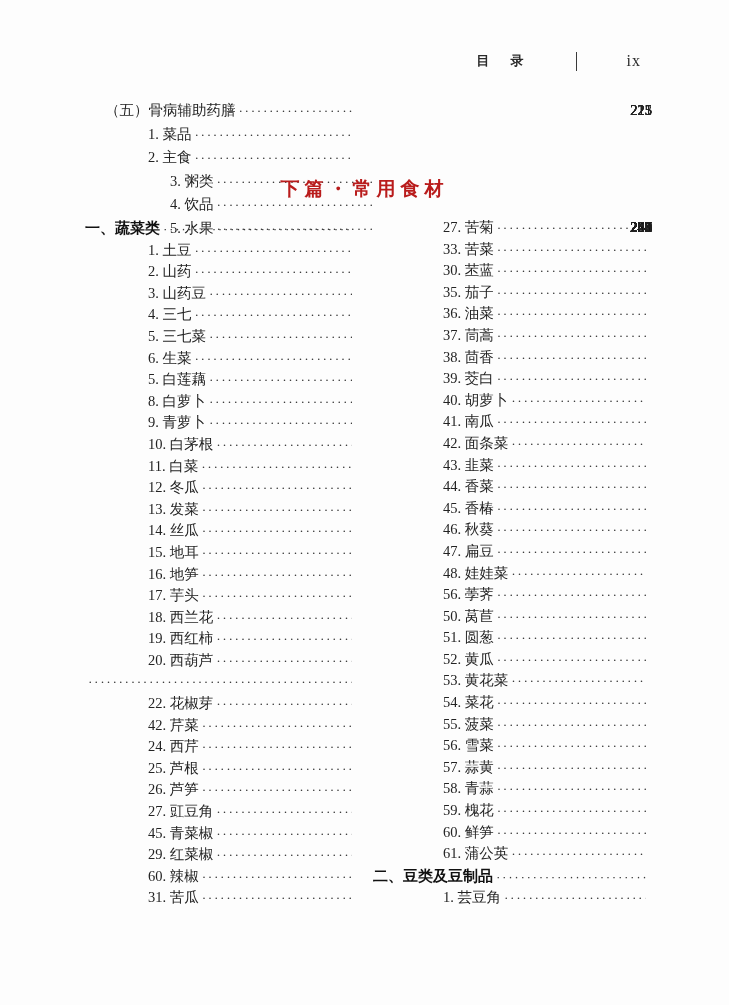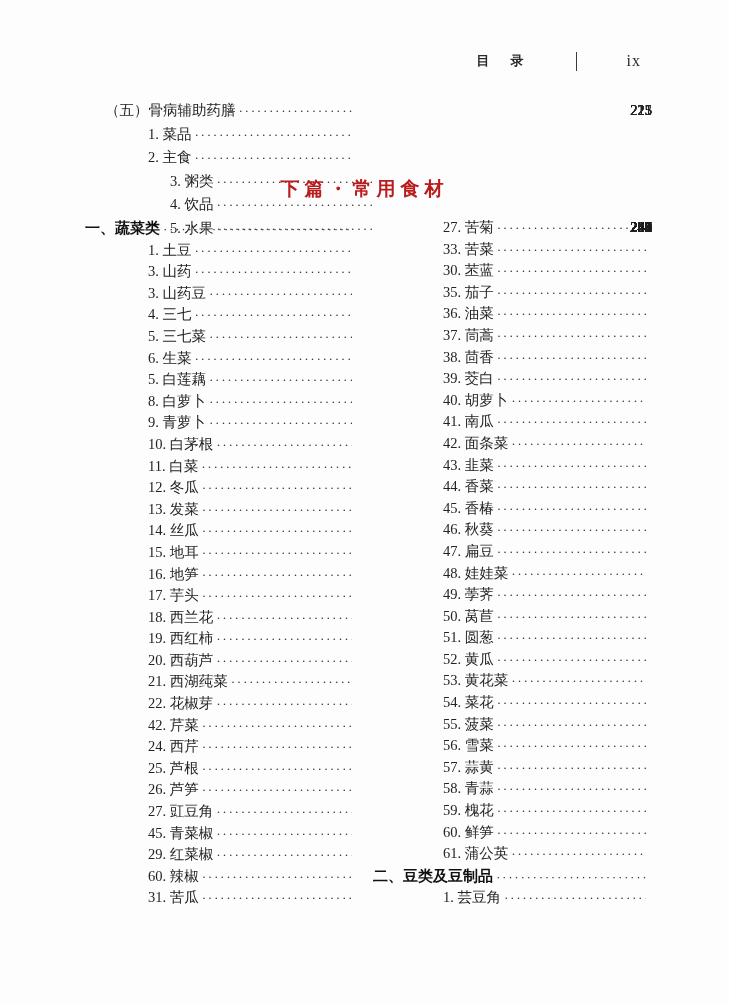--- a/index.html
+++ b/index.html
@@ -130,21 +130,21 @@
           <span class="label">一、蔬菜类</span>
           <span class="leader">················································································</span>
           <span class="page">227</span>
         </div>
         <div class="toc-row item">
           <span class="label">1. 土豆</span>
           <span class="leader">················································································</span>
           <span class="page">227</span>
         </div>
         <div class="toc-row item">
-          <span class="label">3. 山药</span>
+          <span class="label">2. 山药</span>
           <span class="leader">················································································</span>
           <span class="page">227</span>
         </div>
         <div class="toc-row item">
           <span class="label">3. 山药豆</span>
           <span class="leader">················································································</span>
           <span class="page">228</span>
         </div>
         <div class="toc-row item">
           <span class="label">4. 三七</span>
@@ -225,21 +225,20 @@
           <span class="label">19. 西红柿</span>
           <span class="leader">················································································</span>
           <span class="page">235</span>
         </div>
         <div class="toc-row item">
           <span class="label">20. 西葫芦</span>
           <span class="leader">················································································</span>
           <span class="page">235</span>
         </div>
         <div class="toc-row item">
-          <span class="label">21. 西湖莼菜</span>
           <span class="leader">················································································</span>
           <span class="page">235</span>
         </div>
         <div class="toc-row item">
           <span class="label">22. 花椒芽</span>
           <span class="leader">················································································</span>
           <span class="page">236</span>
         </div>
         <div class="toc-row item">
           <span class="label">42. 芹菜</span>
@@ -367,21 +366,21 @@
           <span class="label">47. 扁豆</span>
           <span class="leader">················································································</span>
           <span class="page">246</span>
         </div>
         <div class="toc-row item">
           <span class="label">48. 娃娃菜</span>
           <span class="leader">················································································</span>
           <span class="page">246</span>
         </div>
         <div class="toc-row item">
-          <span class="label">49. 荸荠</span>
+          <span class="label">56. 荸荠</span>
           <span class="leader">················································································</span>
           <span class="page">247</span>
         </div>
         <div class="toc-row item">
           <span class="label">50. 莴苣</span>
           <span class="leader">················································································</span>
           <span class="page">247</span>
         </div>
         <div class="toc-row item">
           <span class="label">51. 圆葱</span>

